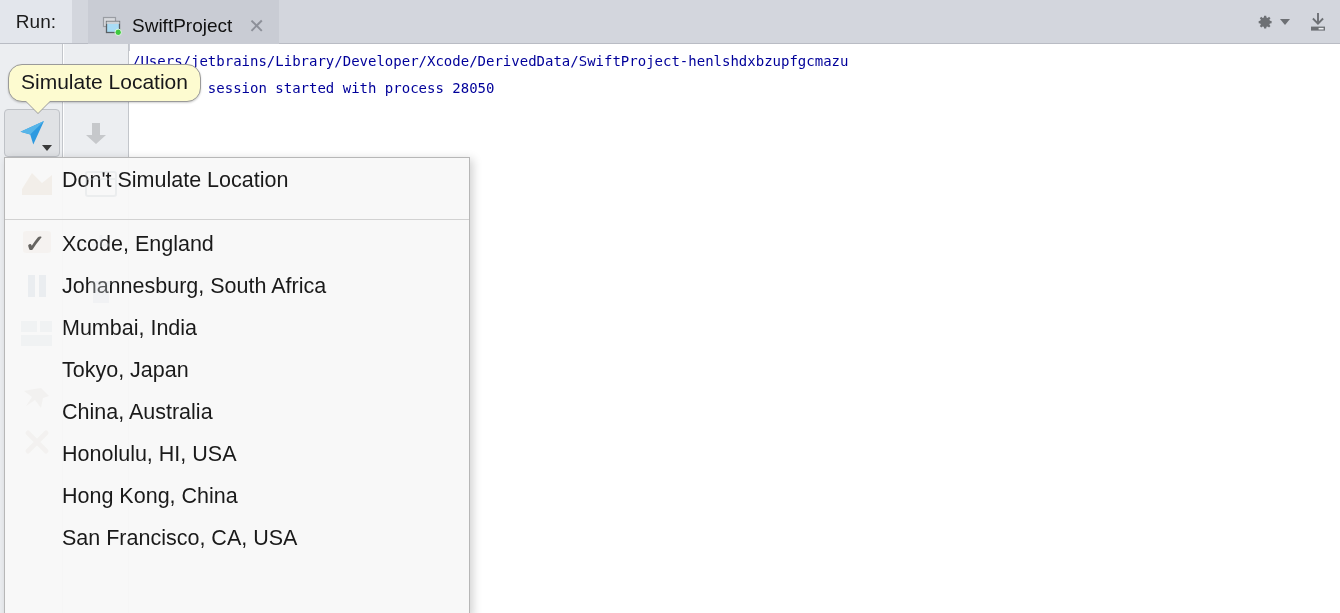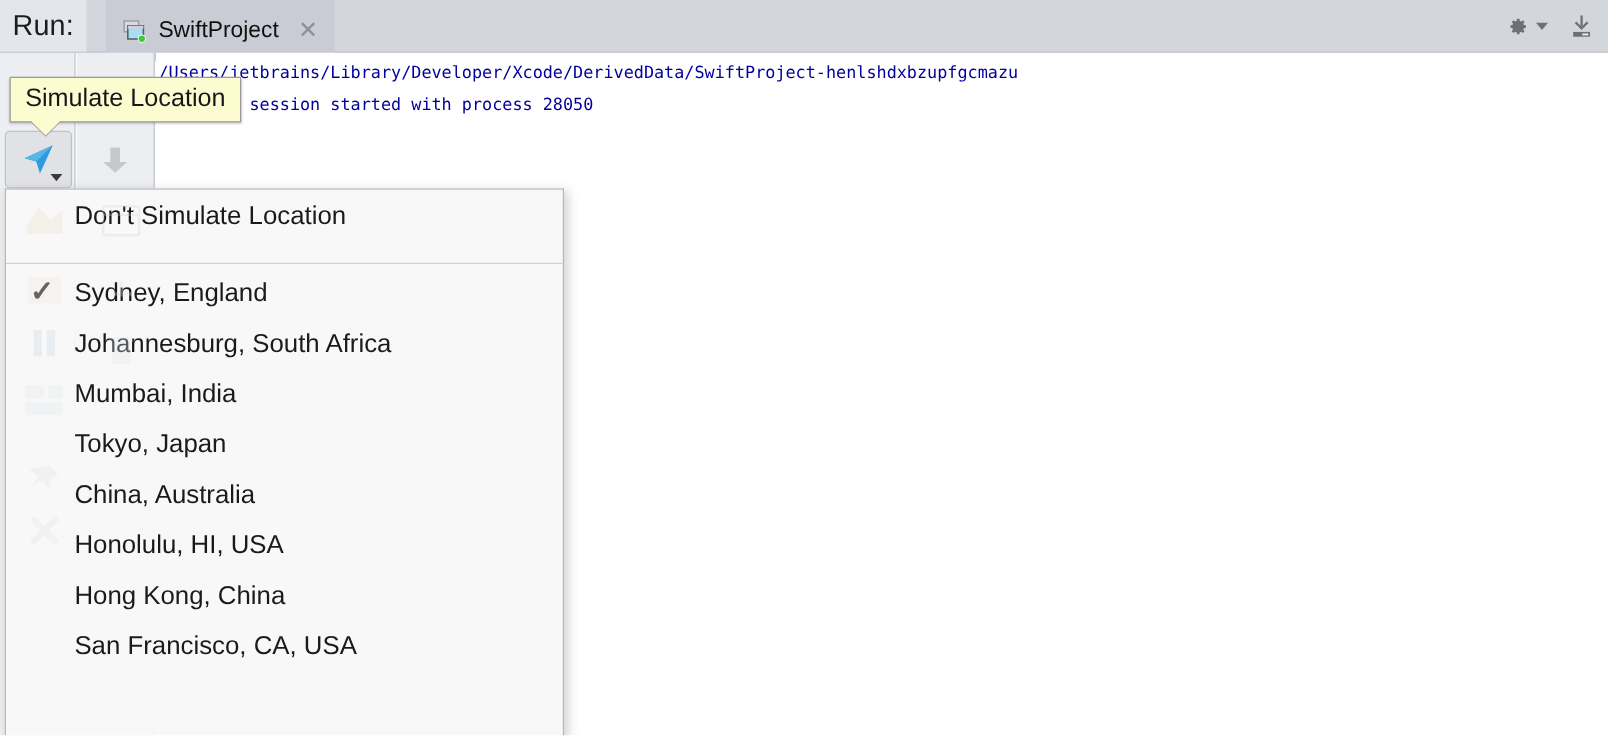--- a/index.html
+++ b/index.html
@@ -35,21 +35,21 @@
   .run-label-box {
     position: absolute;
     left: 0; top: 0;
     width: 72px; height: 43px;
     background: #e3e6ec;
     display: flex;
     align-items: center;
     justify-content: center;
   }
   .run-label {
-    font-size: 24px;
+    font-size: 19px;
     color: #1c1c1c;
     letter-spacing: 0.1px;
     text-align: right;
   }
   .tab {
     position: absolute;
     left: 88px; top: 0;
     height: 51px;
     padding: 0 14px 0 12px;
     background: #c9ccd4;
@@ -138,21 +138,21 @@
     padding-left: 2px;
   }
   .console-lines { padding-top: 4px; }
 
   
   .tooltip {
     position: absolute;
     left: 8px; top: 64px;
     background: #fdfbd0;
     border: 1px solid #9a9a9a;
-    border-radius: 1px;
+    border-radius: 14px;
     padding: 5px 12px 7px 12px;
     font-size: 21px;
     color: #17171a;
     box-shadow: 0 1px 2px rgba(0,0,0,0.18);
     z-index: 60;
     white-space: nowrap;
   }
   .tooltip-tail {
     position: absolute;
     left: 16px; bottom: -12px;
@@ -359,21 +359,21 @@
     </div>
 
     <div class="menu-sep"></div>
 
     <div class="menu-group-b">
 
       <div class="menu-item">
         <span class="check-col">
           <span class="checkmark">✓</span>
         </span>
-        <span class="label-col">Sydney, England</span>
+        <span class="label-col">Xcode, England</span>
       </div>
 
       <div class="menu-item">
         <span class="check-col"></span>
         <span class="label-col">Johannesburg, South Africa</span>
       </div>
 
 
       <div class="menu-item">
         <span class="check-col"></span>

